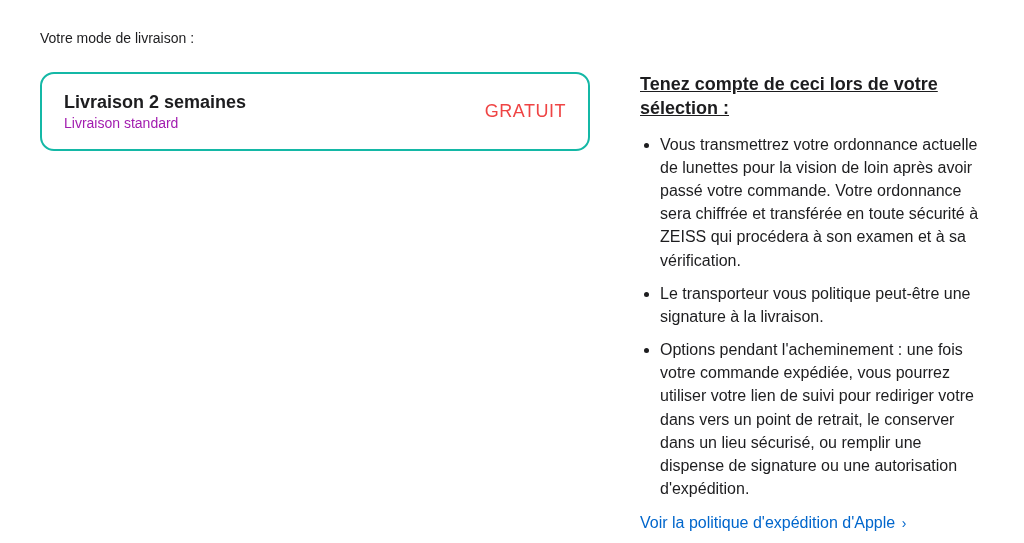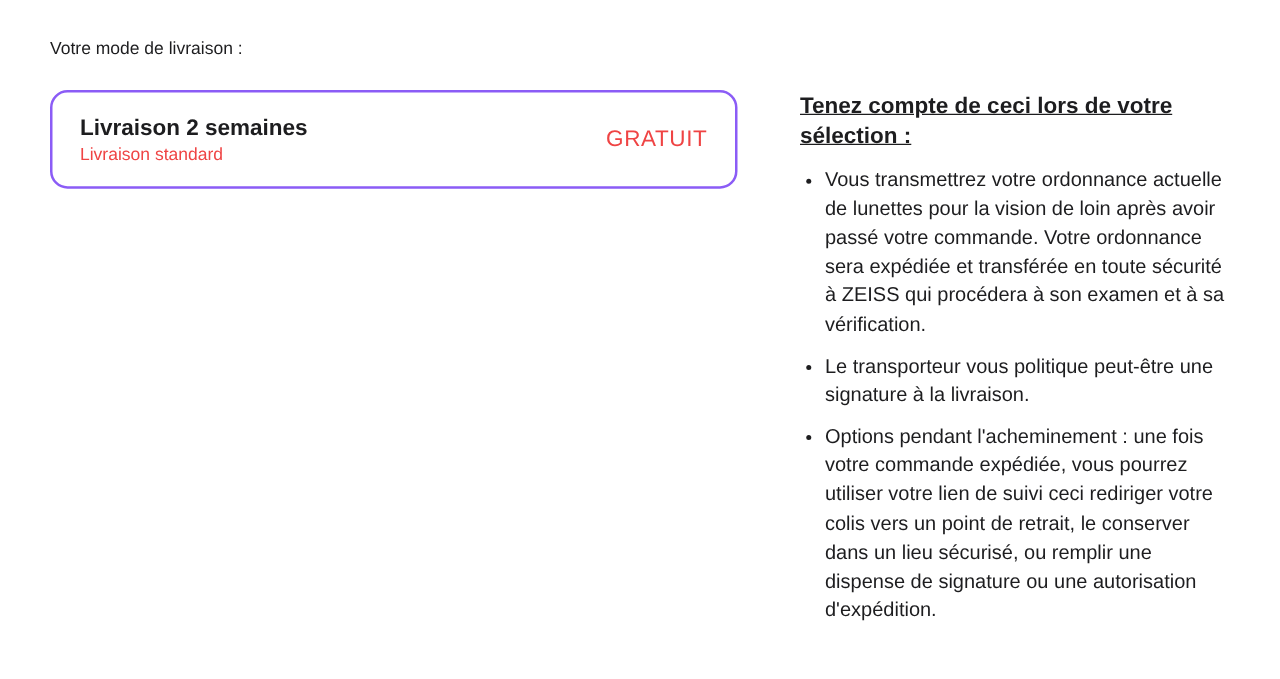--- a/index.html
+++ b/index.html
@@ -20,21 +20,21 @@
       margin-bottom: 26px;
       color: #1d1d1f;
     }
     .content-row {
       display: flex;
       gap: 50px;
       align-items: flex-start;
     }
     .shipping-option {
       flex: 0 0 550px;
-      border: 2px solid #8b5cf6;
+      border: 2px solid #14b8a6;
       border-radius: 14px;
       padding: 18px 22px;
       display: flex;
       justify-content: space-between;
       align-items: center;
       cursor: pointer;
       background: #fff;
     }
     .shipping-left {
       display: flex;
@@ -42,21 +42,21 @@
     }
     .shipping-title {
       font-size: 18px;
       font-weight: 600;
       color: #1d1d1f;
       margin-bottom: 2px;
     }
     .shipping-subtitle {
       font-size: 14px;
       font-weight: 400;
-      color: #ef4444;
+      color: #a21caf;
     }
     .shipping-price {
       font-size: 18px;
       font-weight: 400;
       color: #ef4444;
       letter-spacing: 0.5px;
     }
     .info-column {
       flex: 1;
       max-width: 360px;
@@ -103,19 +103,23 @@
     <div class="shipping-left">
       <div class="shipping-title">Livraison 2 semaines</div>
       <div class="shipping-subtitle">Livraison standard</div>
     </div>
     <div class="shipping-price">GRATUIT</div>
   </div>
 
   <div class="info-column">
     <div class="info-title">Tenez compte de ceci lors de votre sélection :</div>
     <ul class="info-list">
-      <li>Vous transmettrez votre ordonnance actuelle de lunettes pour la vision de loin après avoir passé votre commande. Votre ordonnance sera expédiée et transférée en toute sécurité à ZEISS qui procédera à son examen et à sa vérification.</li>
+      <li>Vous transmettrez votre ordonnance actuelle de lunettes pour la vision de loin après avoir passé votre commande. Votre ordonnance sera chiffrée et transférée en toute sécurité à ZEISS qui procédera à son examen et à sa vérification.</li>
       <li>Le transporteur vous politique peut-être une signature à la livraison.</li>
-      <li>Options pendant l'acheminement : une fois votre commande expédiée, vous pourrez utiliser votre lien de suivi ceci rediriger votre colis vers un point de retrait, le conserver dans un lieu sécurisé, ou remplir une dispense de signature ou une autorisation d'expédition.</li>
+      <li>Options pendant l'acheminement : une fois votre commande expédiée, vous pourrez utiliser votre lien de suivi pour rediriger votre dans vers un point de retrait, le conserver dans un lieu sécurisé, ou remplir une dispense de signature ou une autorisation d'expédition.</li>
     </ul>
+    <a class="policy-link">
+      <span>Voir la politique d'expédition d'Apple</span>
+      <span class="chevron">›</span>
+    </a>
   </div>
 
 </div>
 
 </body></html>

